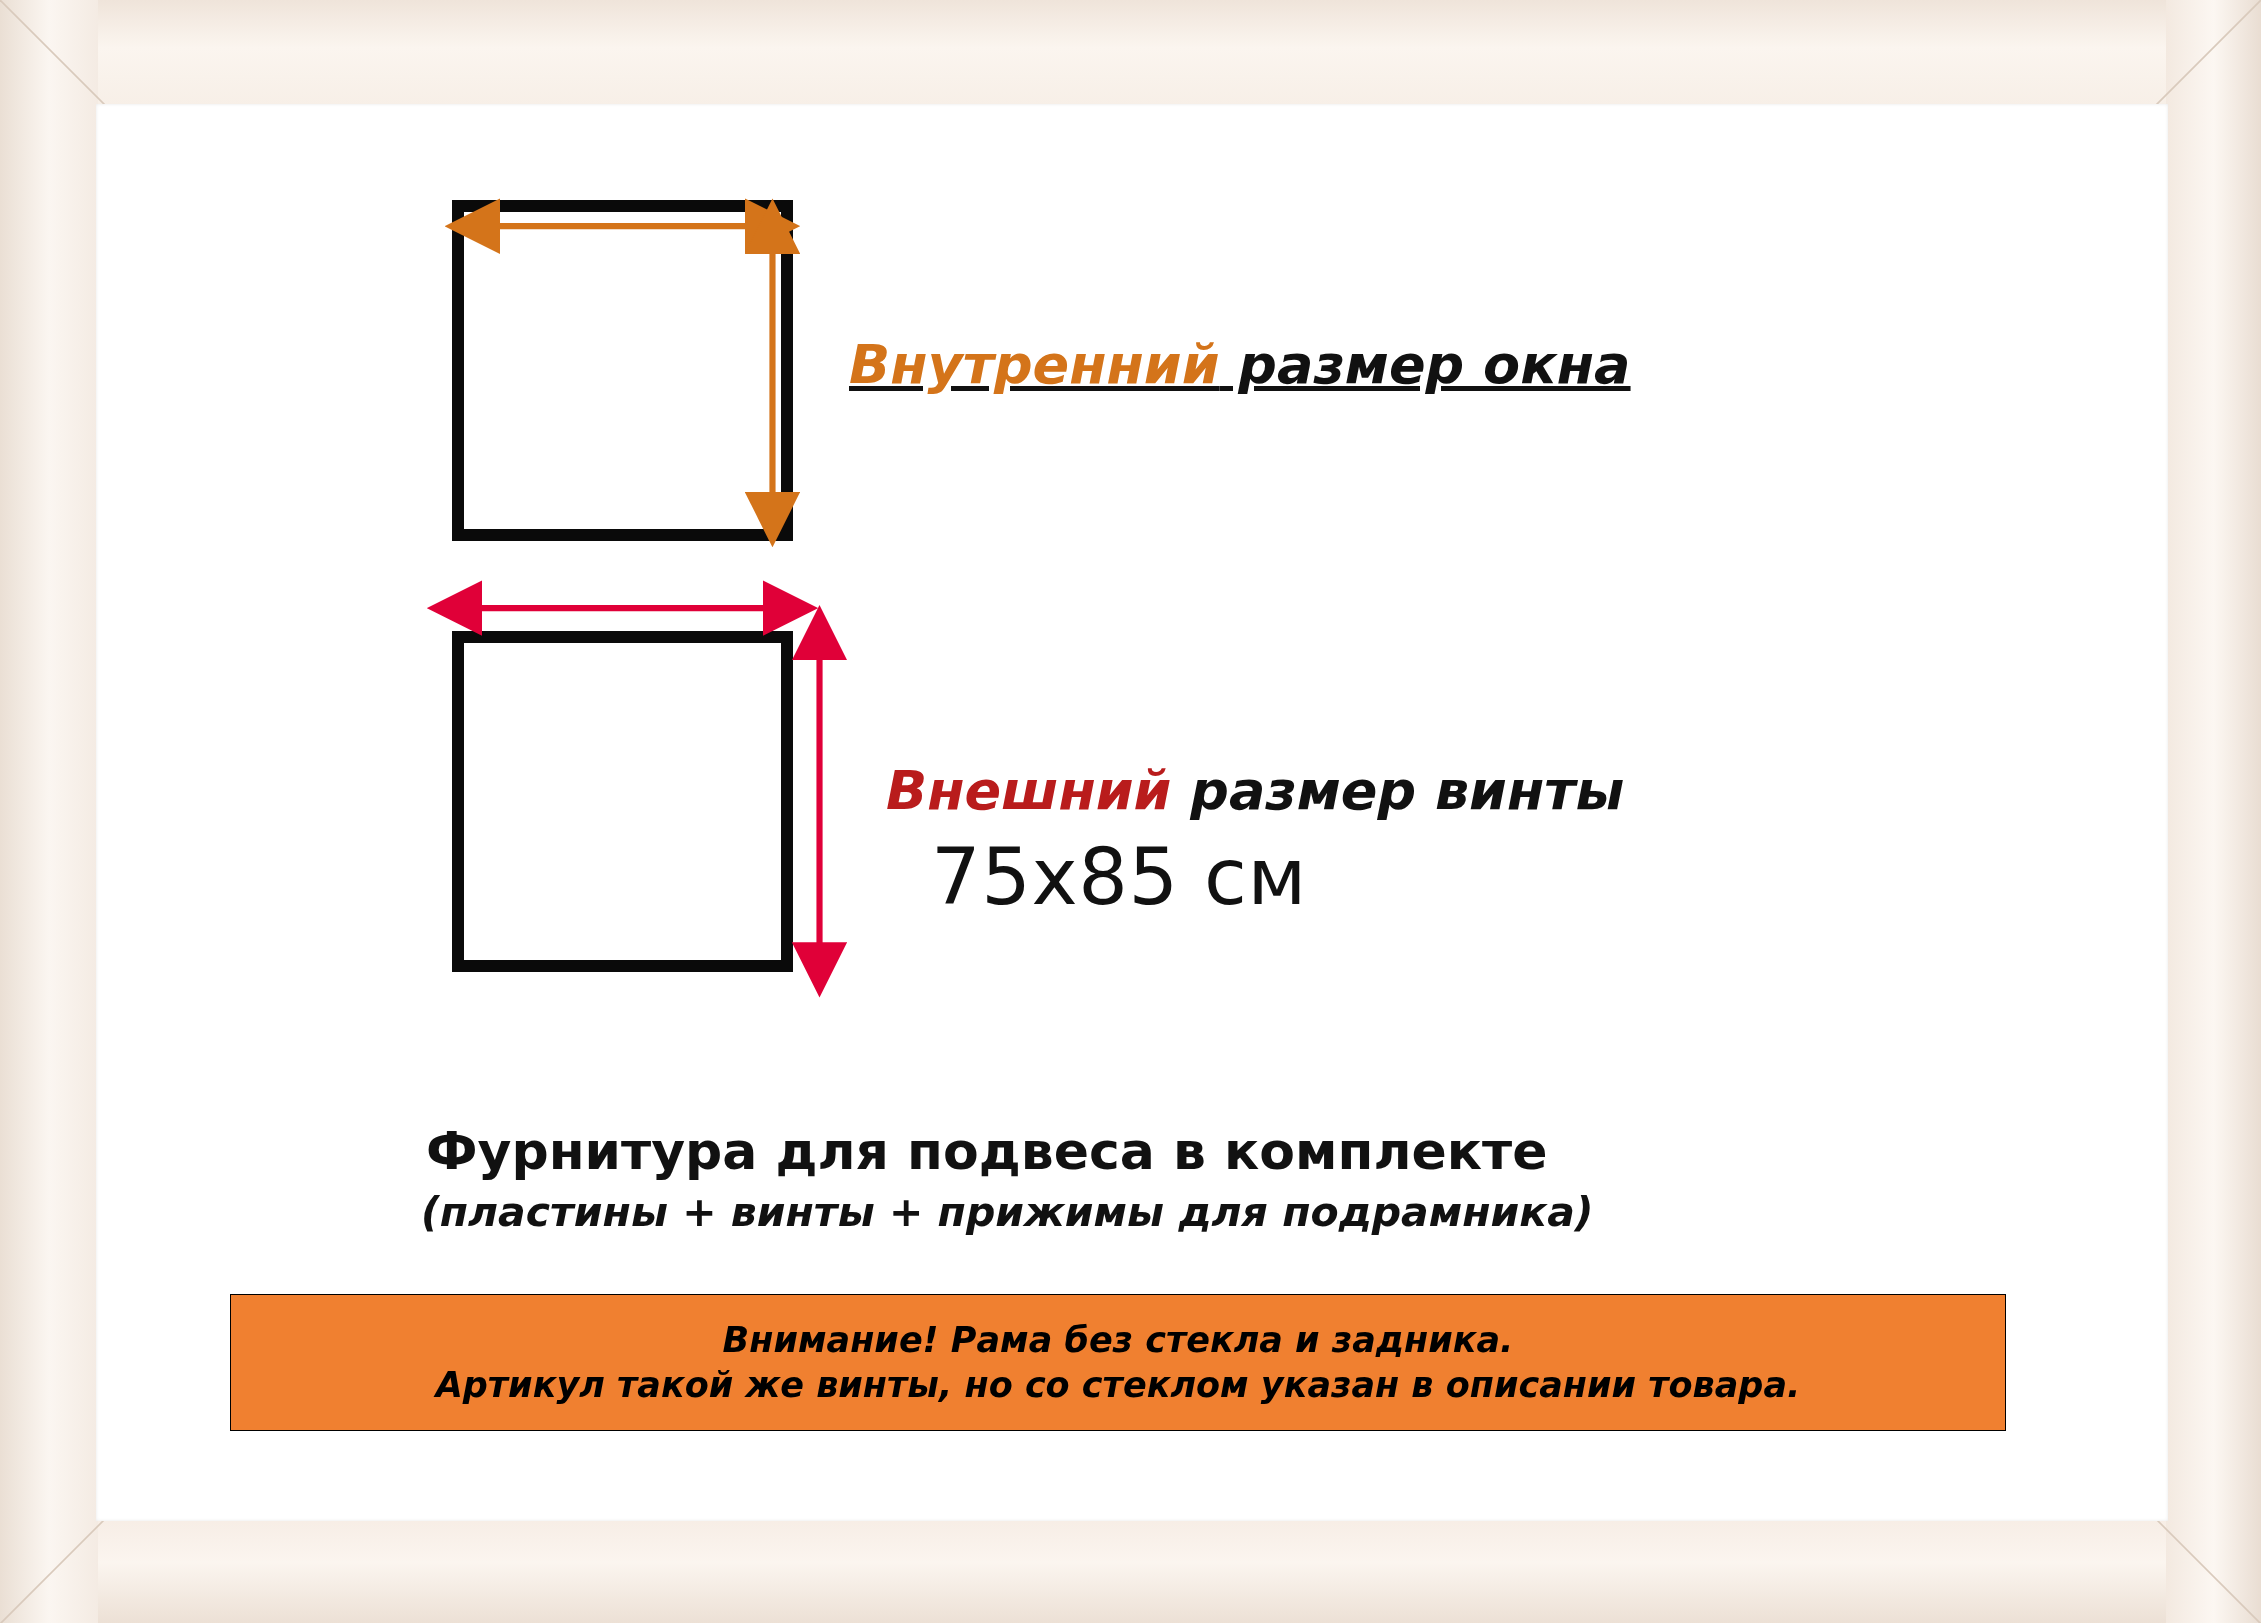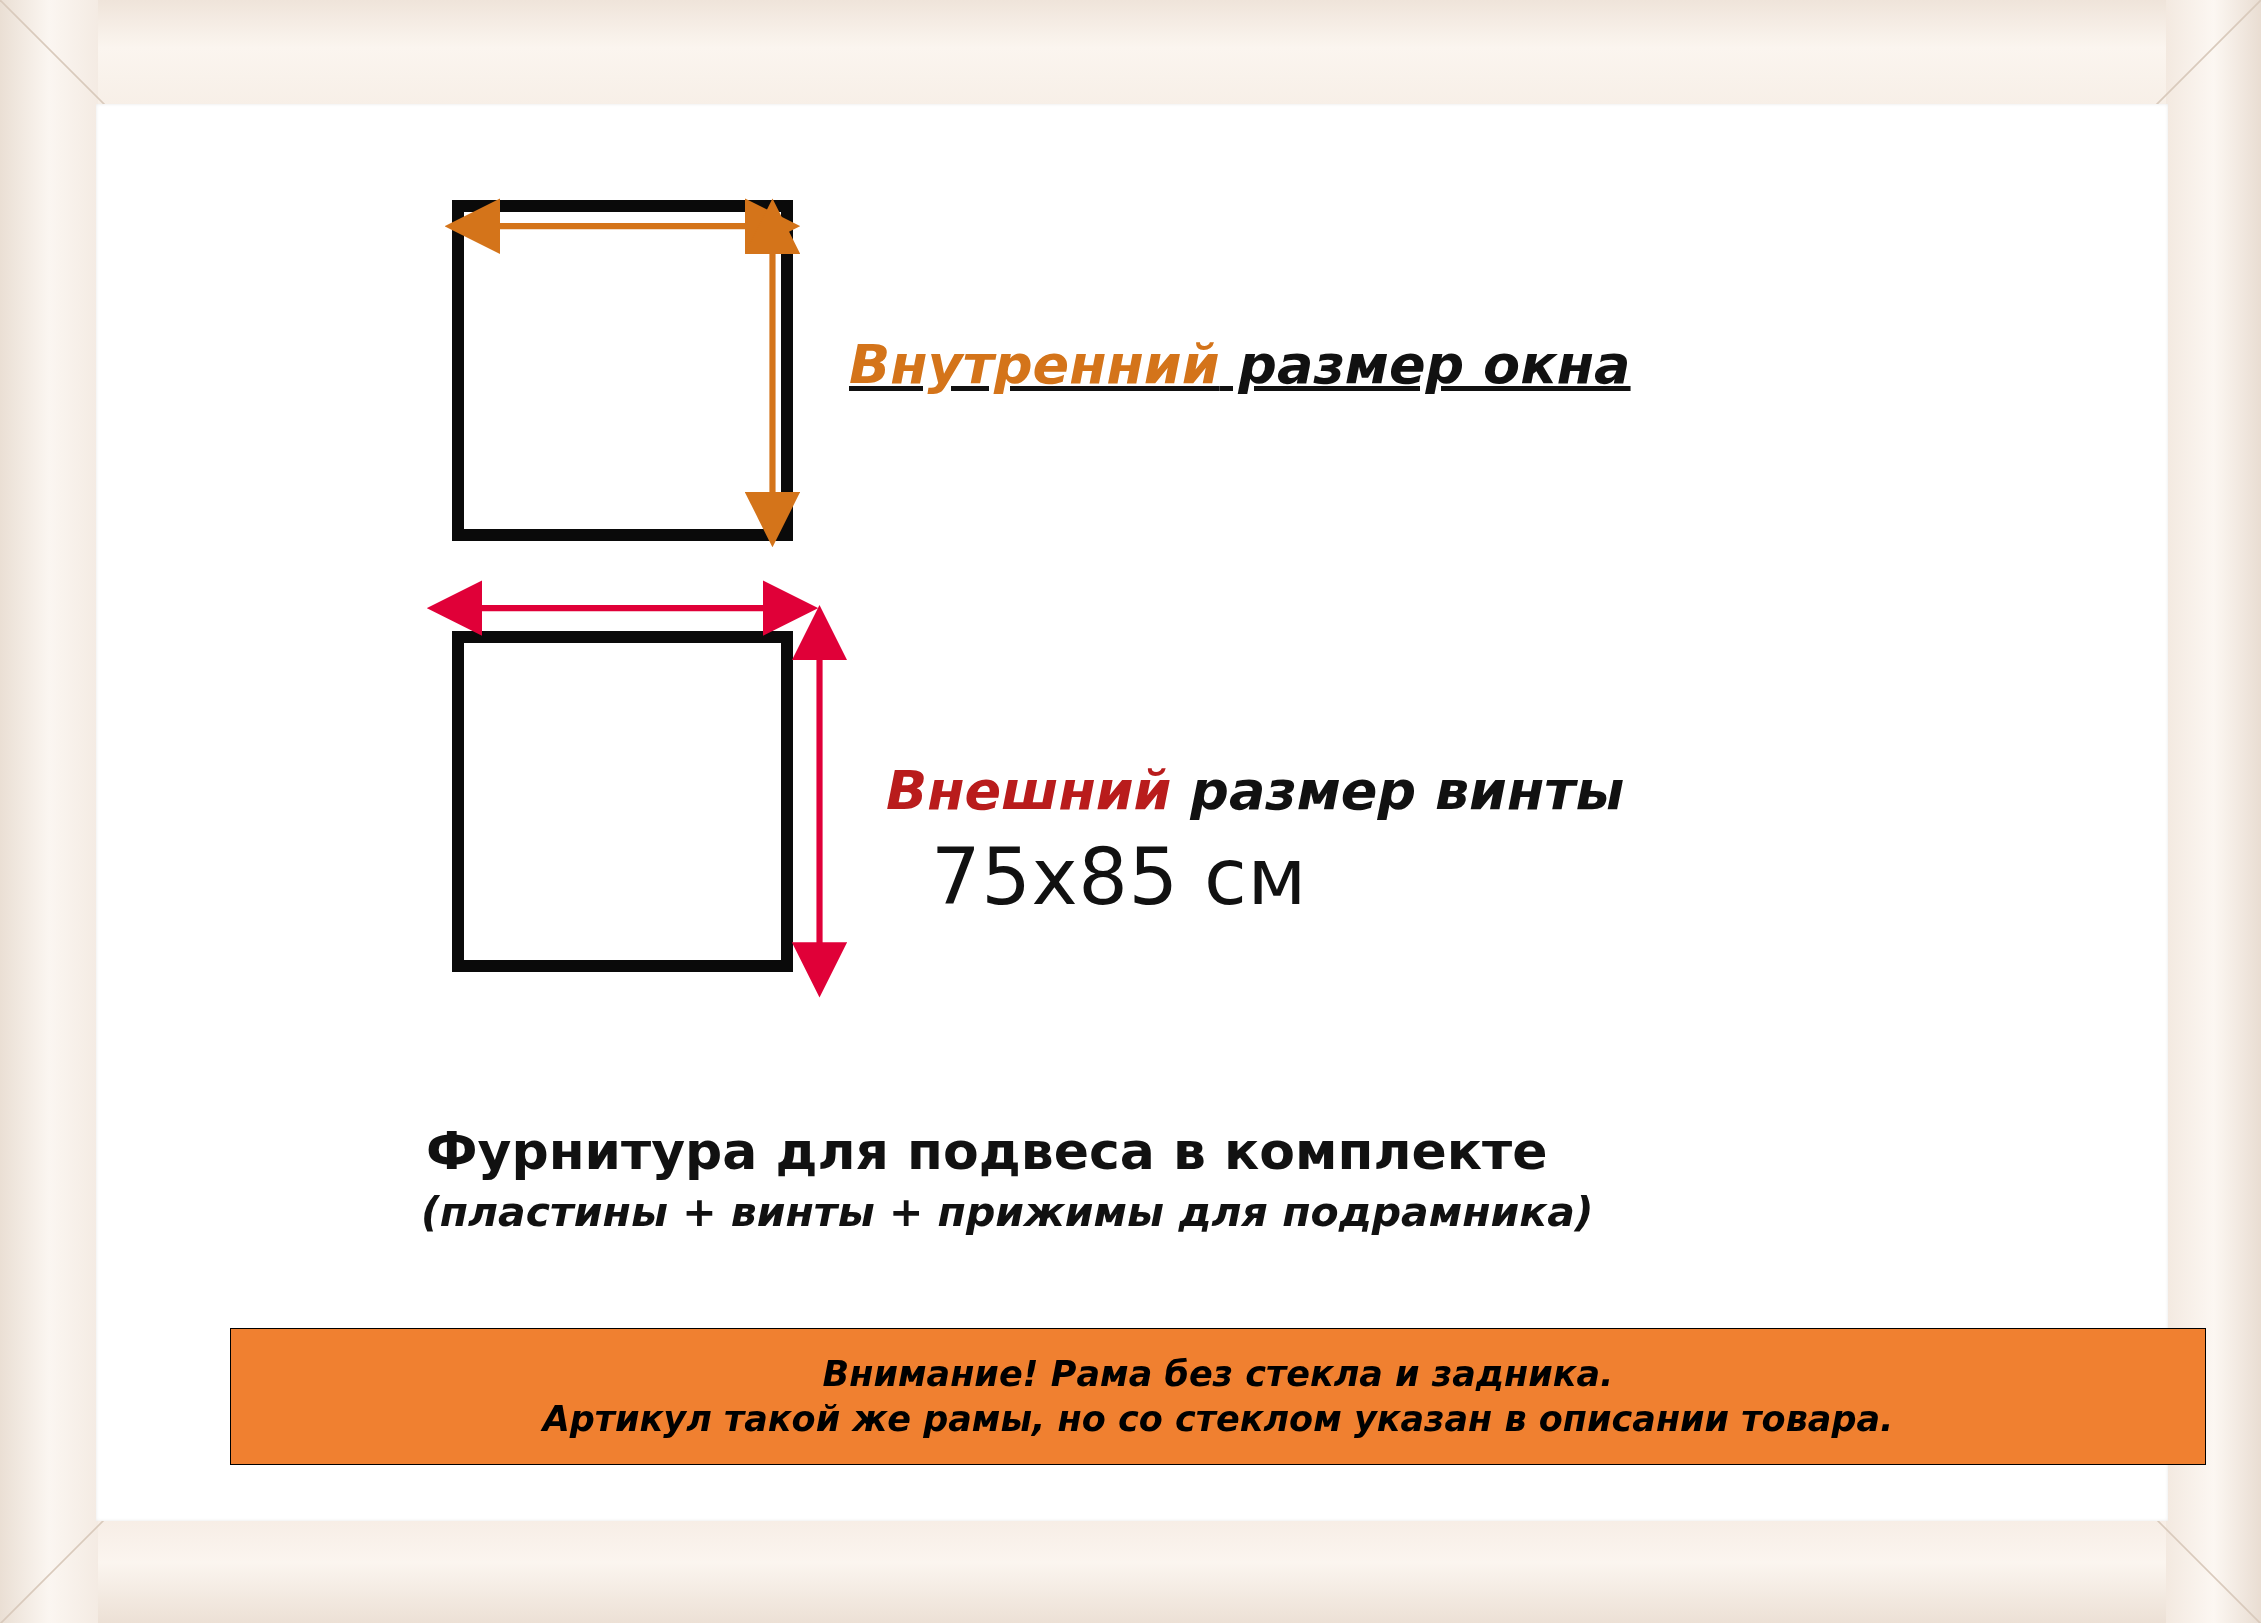--- a/index.html
+++ b/index.html
@@ -200,20 +200,20 @@
     </div>
 
     <div class="label-line lbl-head" style="left:790px; top:655px;">
       <span class="accent-red">Внешний</span><span> размер винты</span>
     </div>
     <div class="label-line lbl-size" style="left:835px; top:728px;">75х85 см</div>
 
     <div class="label-line lbl-hw-sub" style="left:325px; top:1084px;">(пластины + винты + прижимы для подрамника)</div>
     <div class="label-line lbl-hw" style="left:330px; top:1017px;">Фурнитура для подвеса в комплекте</div>
 
-    <div class="banner" style="left:134px; top:1190px; width:1976px; height:137px;margin-top:34px;">
+    <div class="banner" style="left:134px; top:1190px; width:1776px; height:137px;">
       <div class="banner-line">Внимание! Рама без стекла и задника.</div>
-      <div class="banner-line">Артикул такой же рамы, но со стеклом указан в описании товара.</div>
+      <div class="banner-line">Артикул такой же винты, но со стеклом указан в описании товара.</div>
     </div>
 
   </div>
 </div>
 
 
 </body></html>

